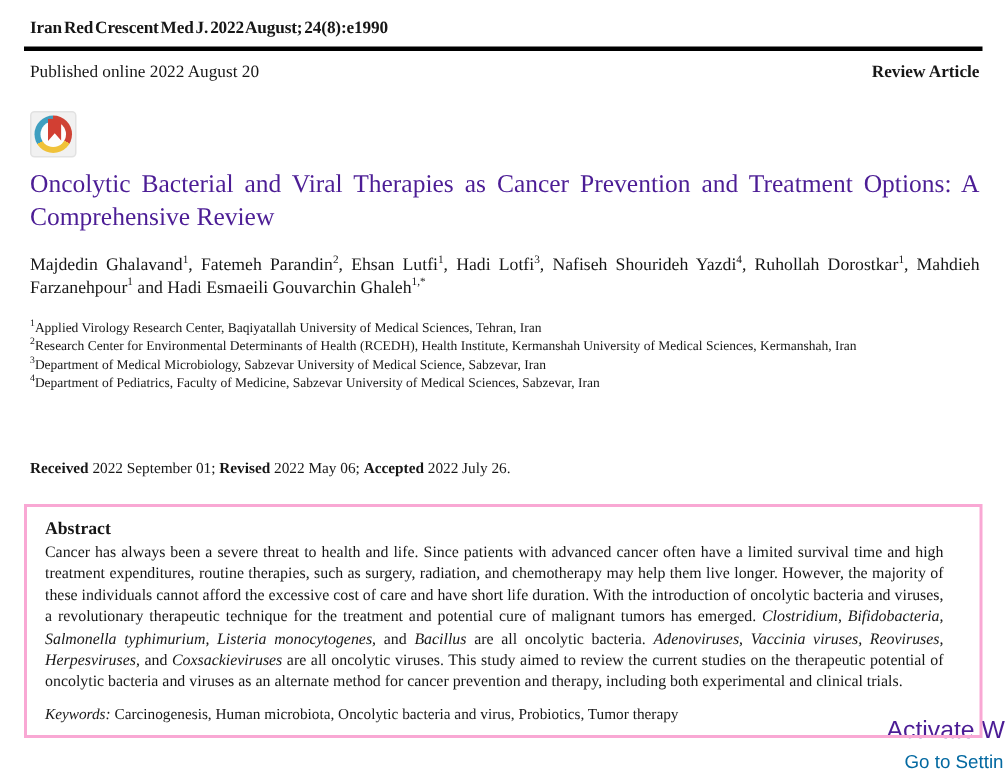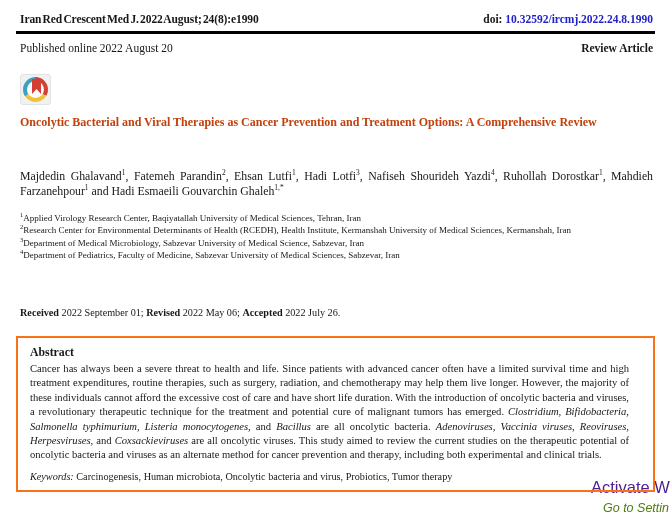--- a/index.html
+++ b/index.html
@@ -39,22 +39,22 @@
     content:""; position:absolute; left:4px; top:4px; width:17px; height:17px;
     background:#fdfdfd; border-radius:50%;
   }
   .bookmark {
     position:absolute; left:11px; top:4px; width:9px; height:15px; background:#d23f33;
     clip-path:polygon(0 0, 100% 0, 100% 100%, 50% 66%, 0 100%); z-index:2;
   }
   
   .title {
     position:absolute; top:112px; left:20px; right:18px;
-    font-size:12px; font-weight:700; line-height:21.5px;
-    text-align:justify; color:#c2410c;
+    font-size:17px; font-weight:400; line-height:21.5px;
+    text-align:justify; color:#4c1d95;
   }
   .authors {
     position:absolute; top:169px; left:20px; right:18px;
     font-size:11.8px; font-weight:500; line-height:15px; text-align:justify;
   }
   sup { font-size:7.5px; line-height:0; vertical-align:super; }
   .affils {
     position:absolute; top:212px; left:20px; right:18px;
     font-size:9px; line-height:12.4px;
   }
@@ -70,43 +70,41 @@
   }
   .dates b { font-weight:700; }
   
   .wm1 {
     position:absolute; top:478px; left:591px;
     font-family:"Liberation Sans", sans-serif; font-size:16.5px; color:#4c1d95;
     white-space:nowrap;
   }
   .wm2 {
     position:absolute; top:501px; left:603px;
-    font-family:"Liberation Sans", sans-serif; font-size:12.5px; color:#4d7c0f;
+    font-family:"Liberation Sans", sans-serif; font-size:12.5px; color:#0369a1;
     white-space:nowrap;
-    font-style:italic;
   }
   
   .abstract-box {
     position:absolute; top:336px; left:16px; width:639px;
-    border:2px solid #f97316; background:transparent;
+    border:2px solid #f9a8d4; background:transparent;
     padding:7px 24px 8px 12px;
   }
   .abs-head { font-size:11.8px; font-weight:700; margin-bottom:2px; }
   .abs-body { font-size:10.6px; line-height:14.4px; text-align:justify; }
   .keywords { margin-top:8px; font-size:10.2px; }
   .kw-label { font-style:italic; }
 </style>
 </head>
 <body>
 
 <div class="page">
 
   <div class="hdr-row">
     <span class="citation">Iran Red Crescent Med J. 2022 August; 24(8):e1990</span>
-    <span class="doi-wrap"><span>doi: </span><a class="doi-link">10.32592/ircmj.2022.24.8.1990</a></span>
   </div>
 
   <div class="rule"></div>
 
   <div class="pub-row">
     <span class="pub-online">Published online 2022 August 20</span>
     <span class="article-type">Review Article</span>
   </div>
 
   <div class="logo">

